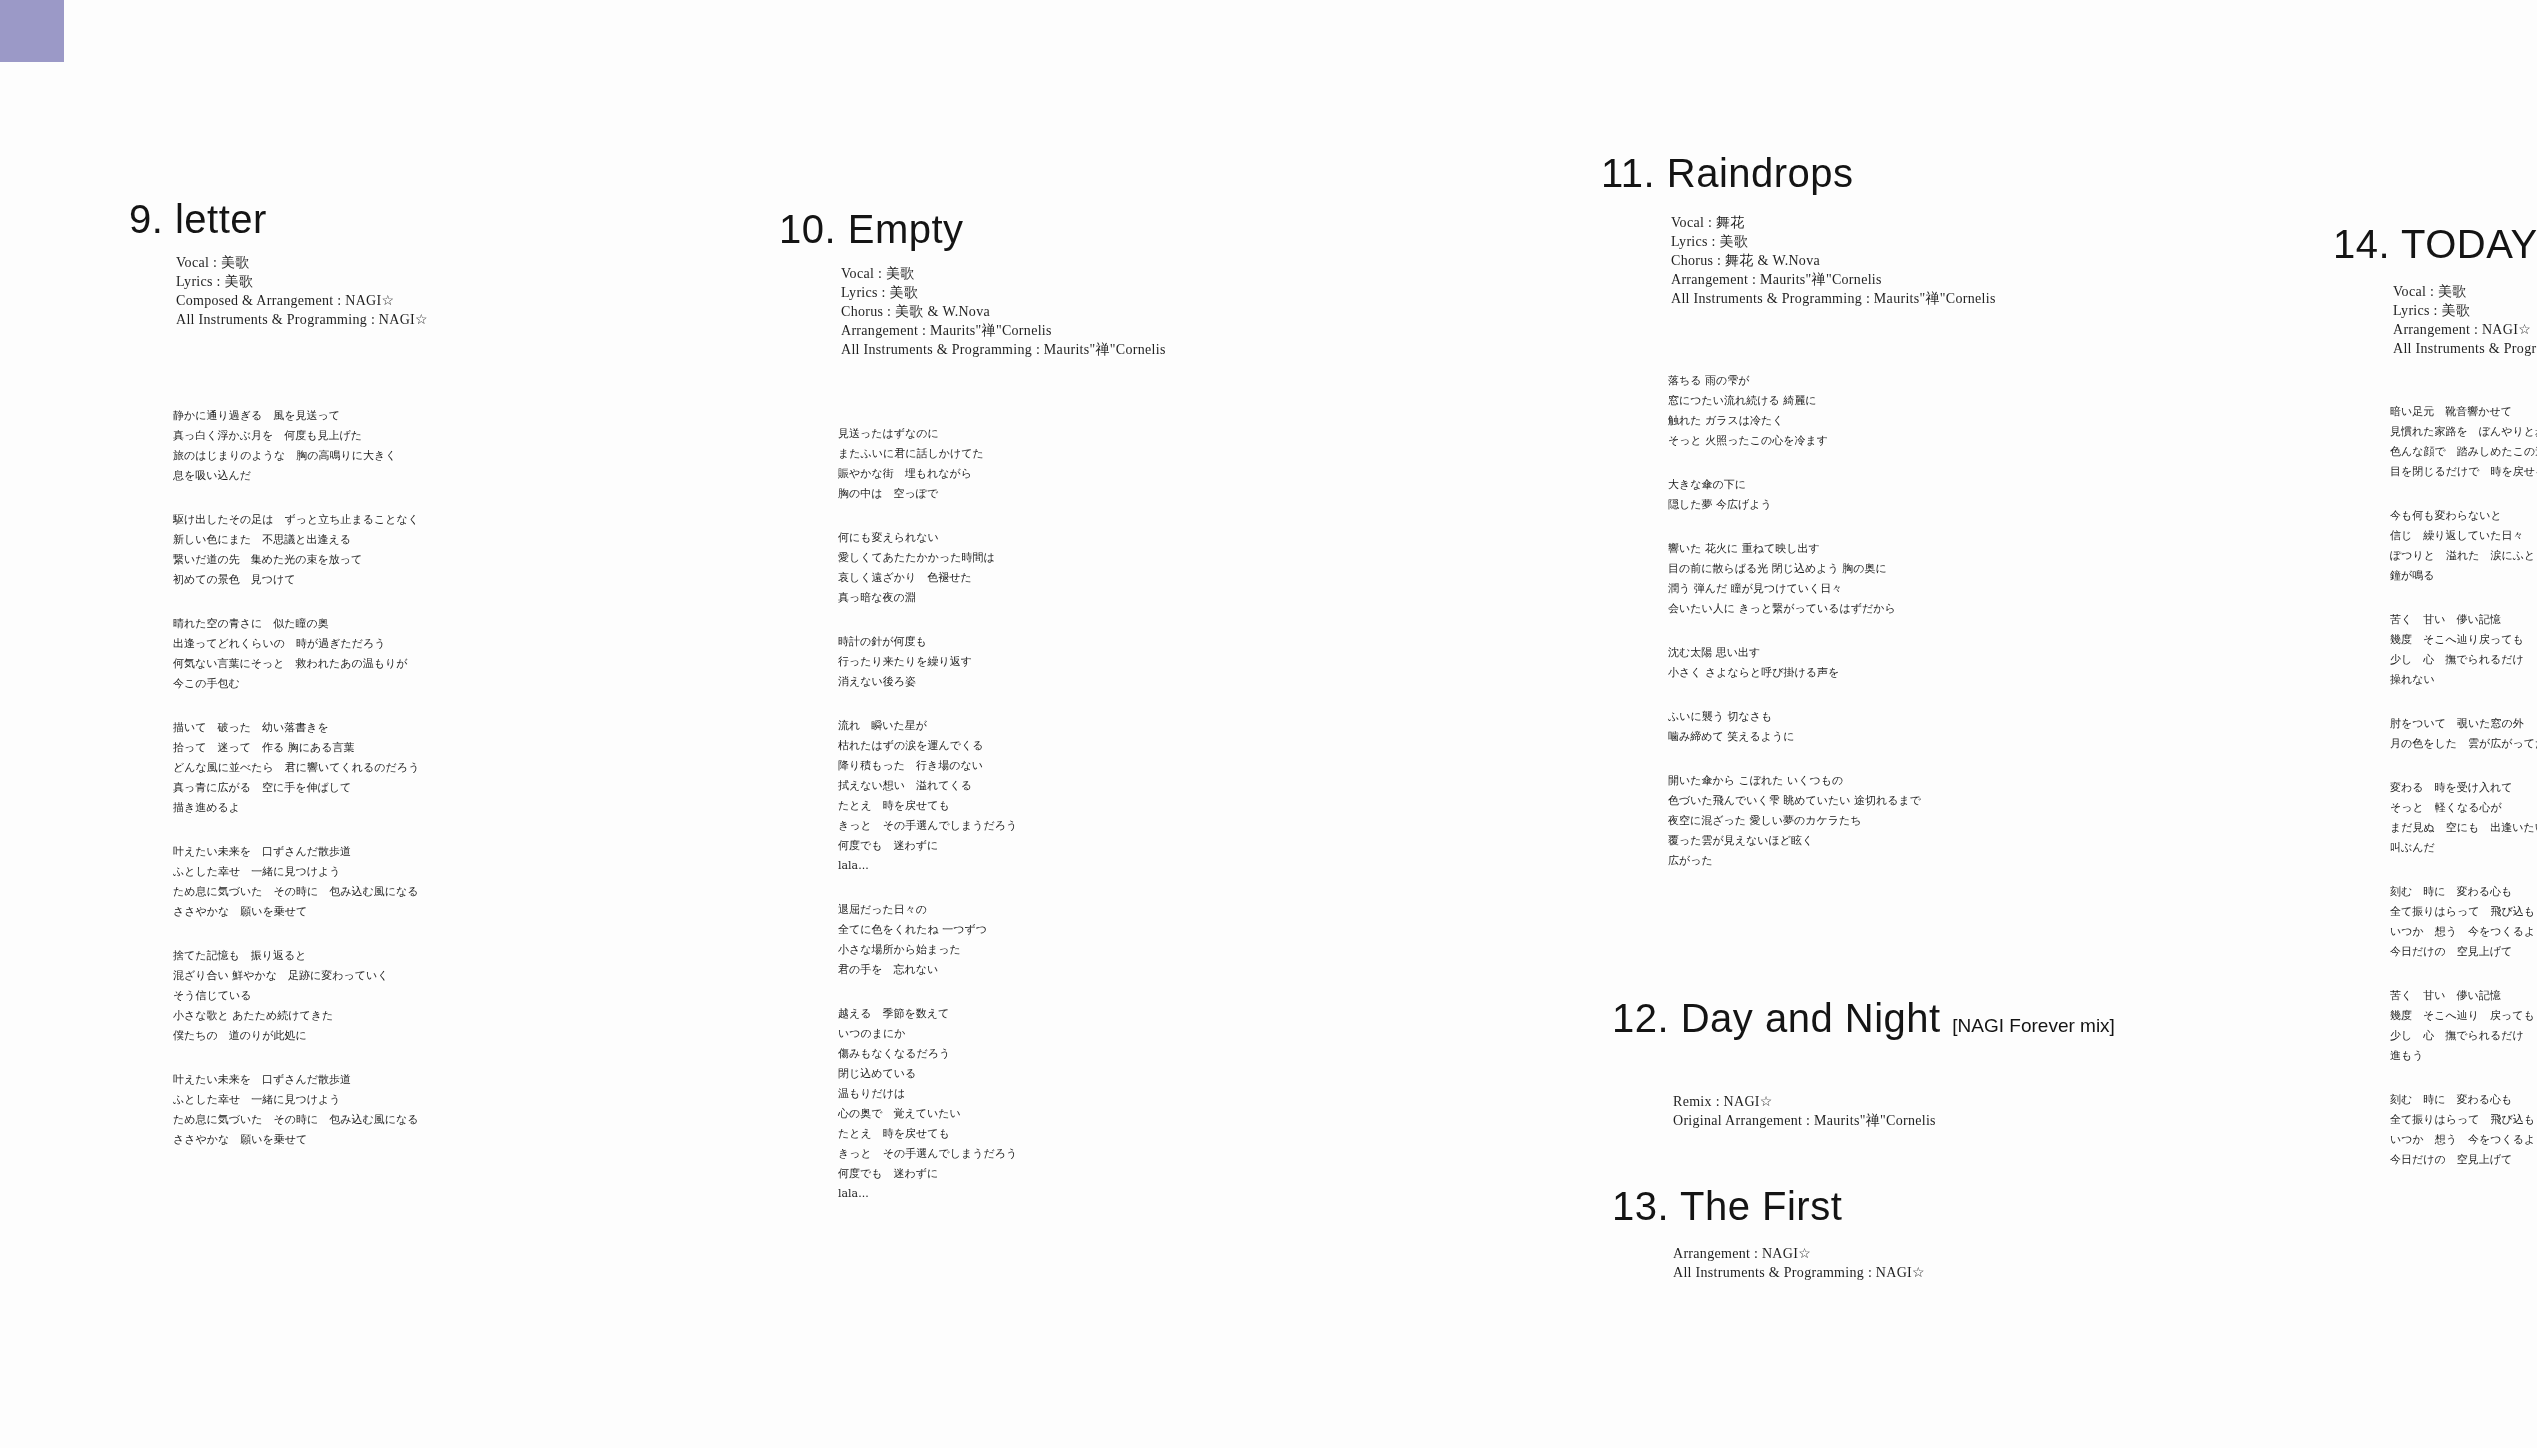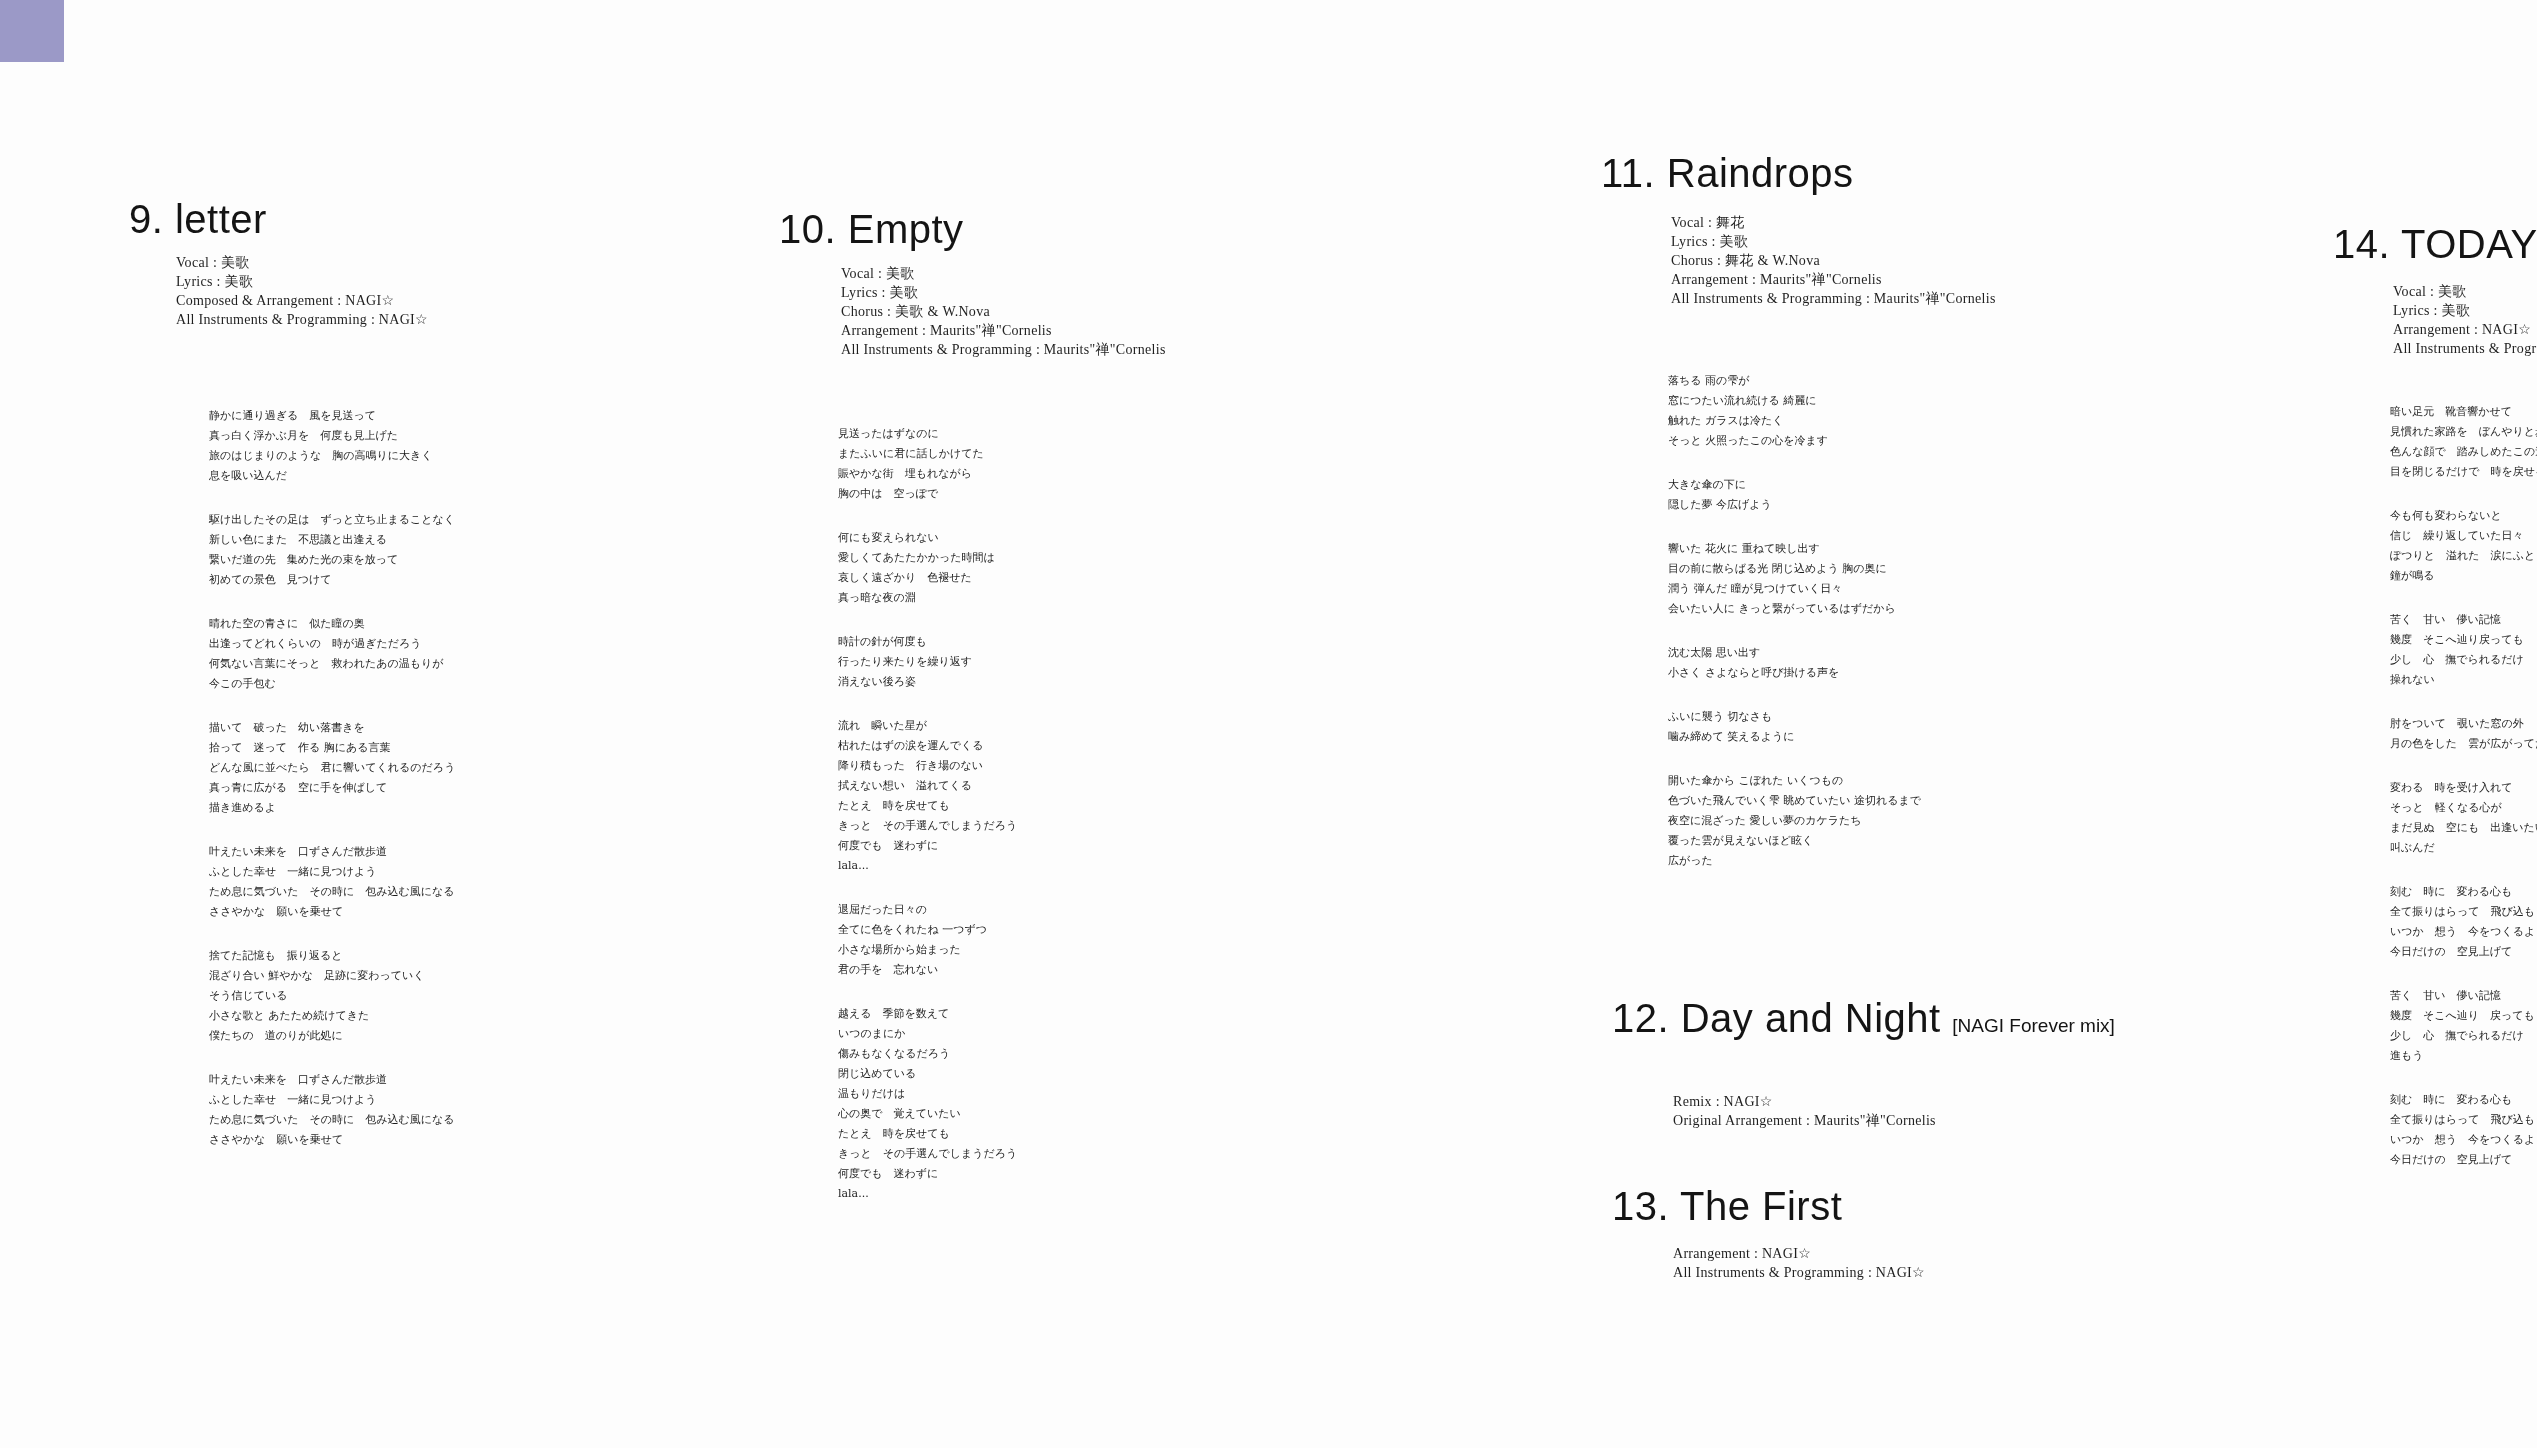--- a/index.html
+++ b/index.html
@@ -49,21 +49,21 @@
 
 <div id="page">
 
   <div id="corner-left" class="corner-square" style="background: rgb(155, 153, 199);"></div>
 
   <div class="song-title" style="left:129px; top:197px;">9. letter</div>
   <div class="credits" style="left:176px; top:253px;">Vocal : 美歌
 Lyrics : 美歌
 Composed &amp; Arrangement : NAGI☆
 All Instruments &amp; Programming : NAGI☆</div>
-  <div class="lyrics" style="left:173px; top:406px;margin-left:36px;">
+  <div class="lyrics" style="left:173px; top:406px;">
       <div class="stanza">静かに通り過ぎる　風を見送って
 真っ白く浮かぶ月を　何度も見上げた
 旅のはじまりのような　胸の高鳴りに大きく
 息を吸い込んだ</div>
       <div class="stanza">駆け出したその足は　ずっと立ち止まることなく
 新しい色にまた　不思議と出逢える
 繋いだ道の先　集めた光の束を放って
 初めての景色　見つけて</div>
       <div class="stanza">晴れた空の青さに　似た瞳の奥
 出逢ってどれくらいの　時が過ぎただろう

